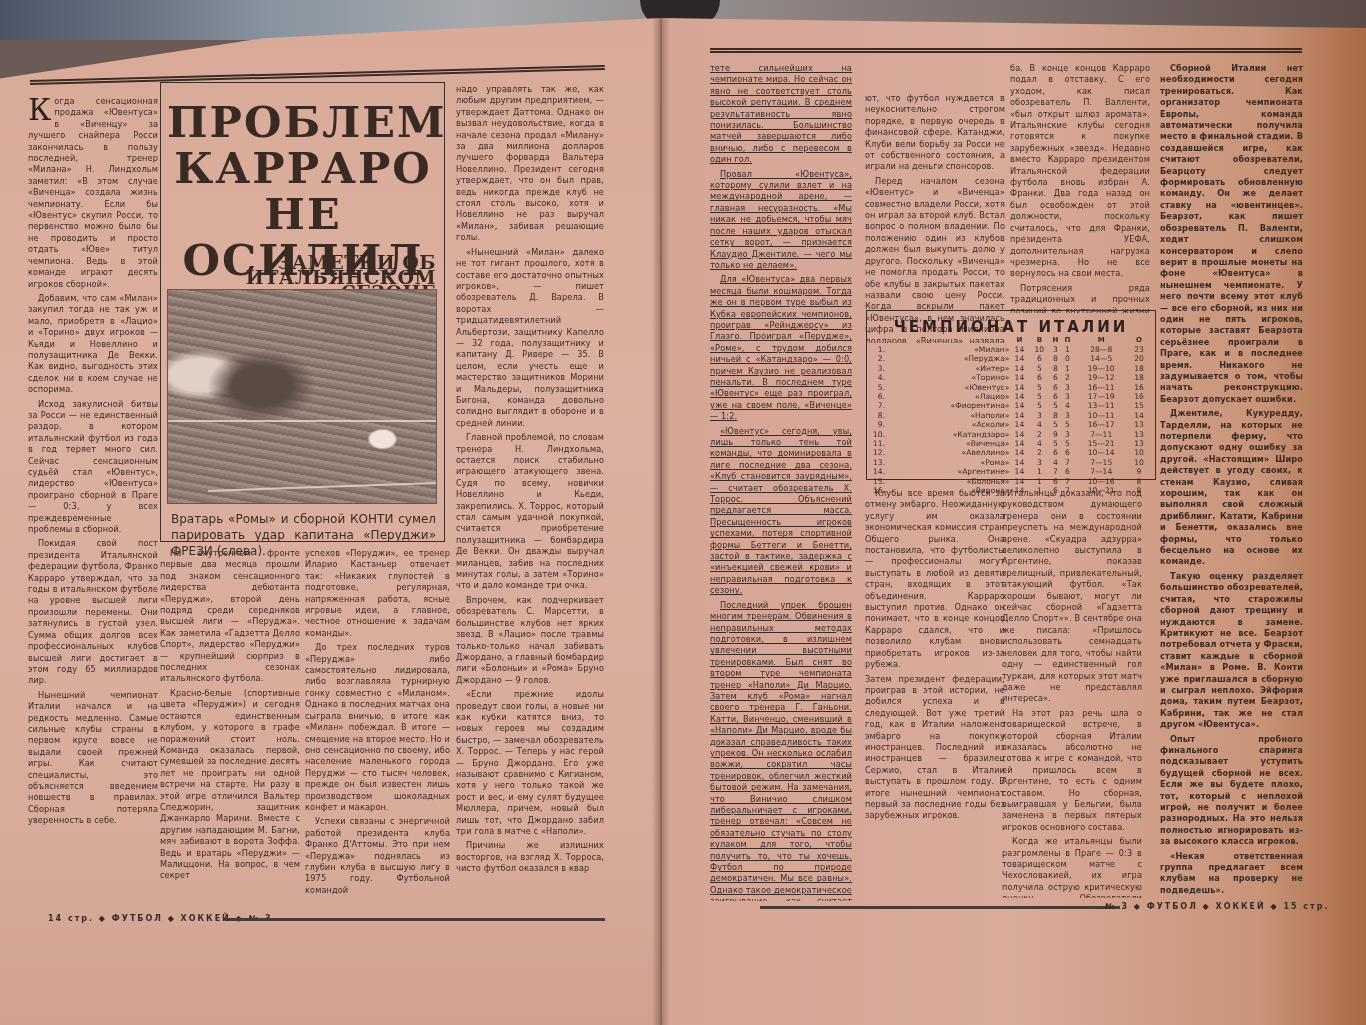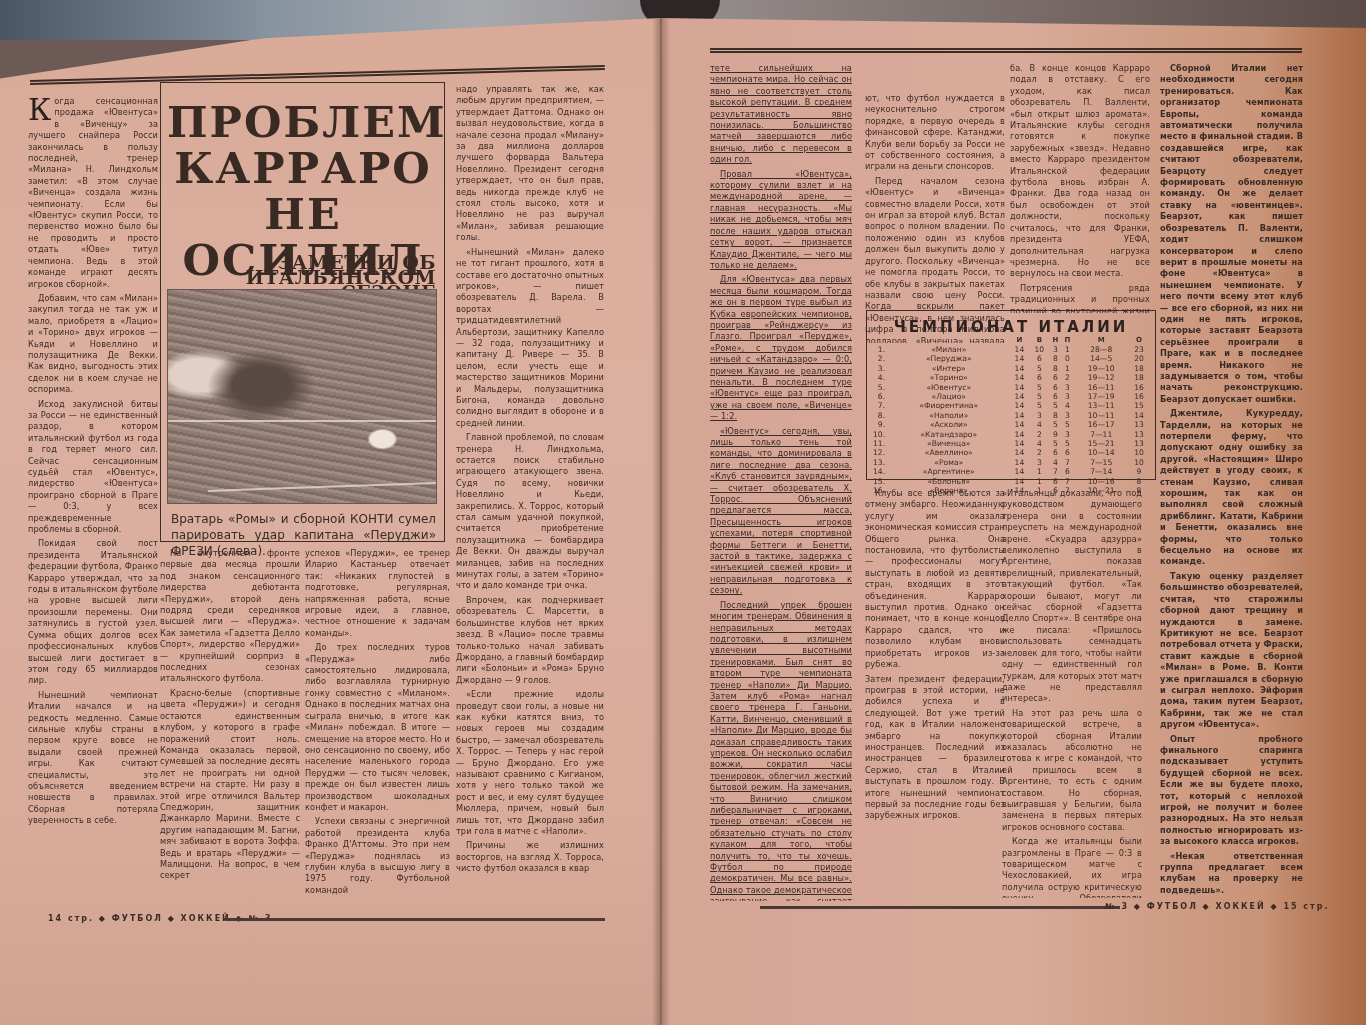--- a/index.html
+++ b/index.html
@@ -90,21 +90,21 @@
   .table-title {
     position: absolute; top: 7px; left: 0; width: 100%; text-align: center;
     font-size: 15px; font-weight: bold; letter-spacing: 3px; color: #2e221e;
   }
   .standings {
     position: absolute; left: 6px; top: 24px; width: 276px;
     border-collapse: collapse; font-size: 7.6px; color: #3a2b26;
   }
   .standings th { font-weight: bold; font-size: 7px; height: 10px; text-align: center; }
   .standings td { height: 9.4px; line-height: 9.4px; text-align: center; padding: 0; }
-  .standings td.team { text-align: center; white-space: nowrap; }
+  .standings td.team { text-align: right; white-space: nowrap; }
   .standings td.pos { text-align: right; padding-right: 3px; width: 14px; }
   .footer {
     position: absolute; font-size: 8px; font-weight: bold; letter-spacing: 2px;
     color: #3a2b26; white-space: nowrap;
   }
   .footer-rule { position: absolute; height: 3px; background: #4a3a34; }
 </style>
 </head>
 <body>
 

